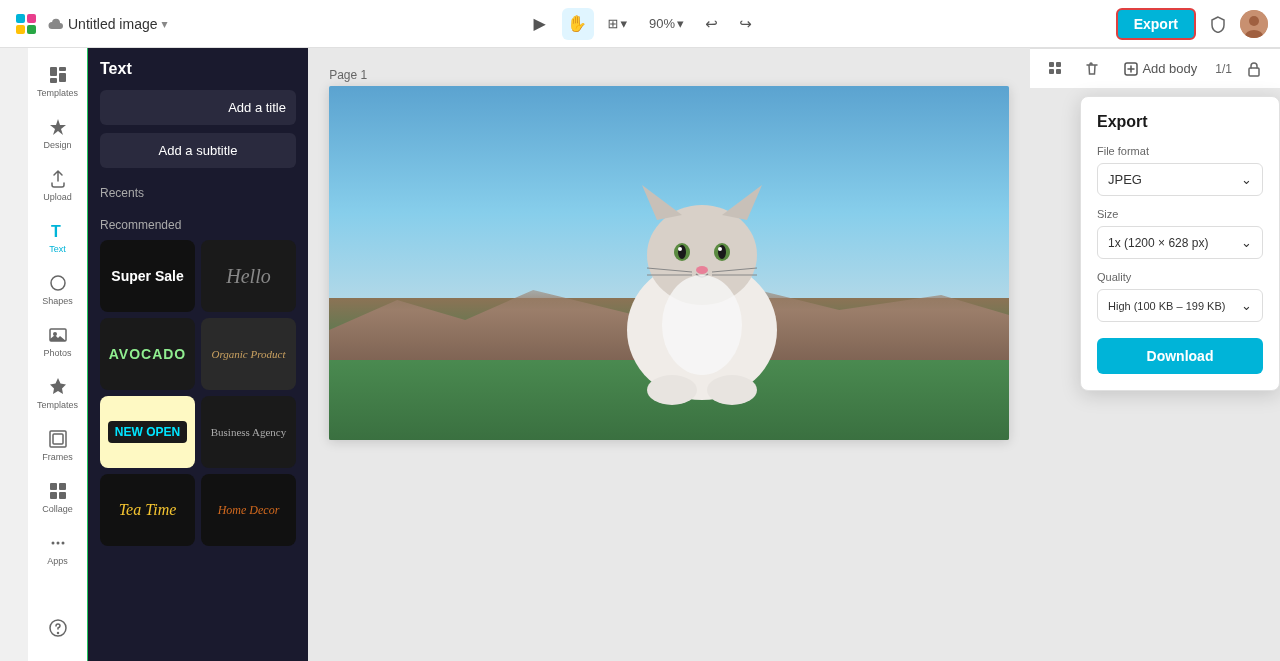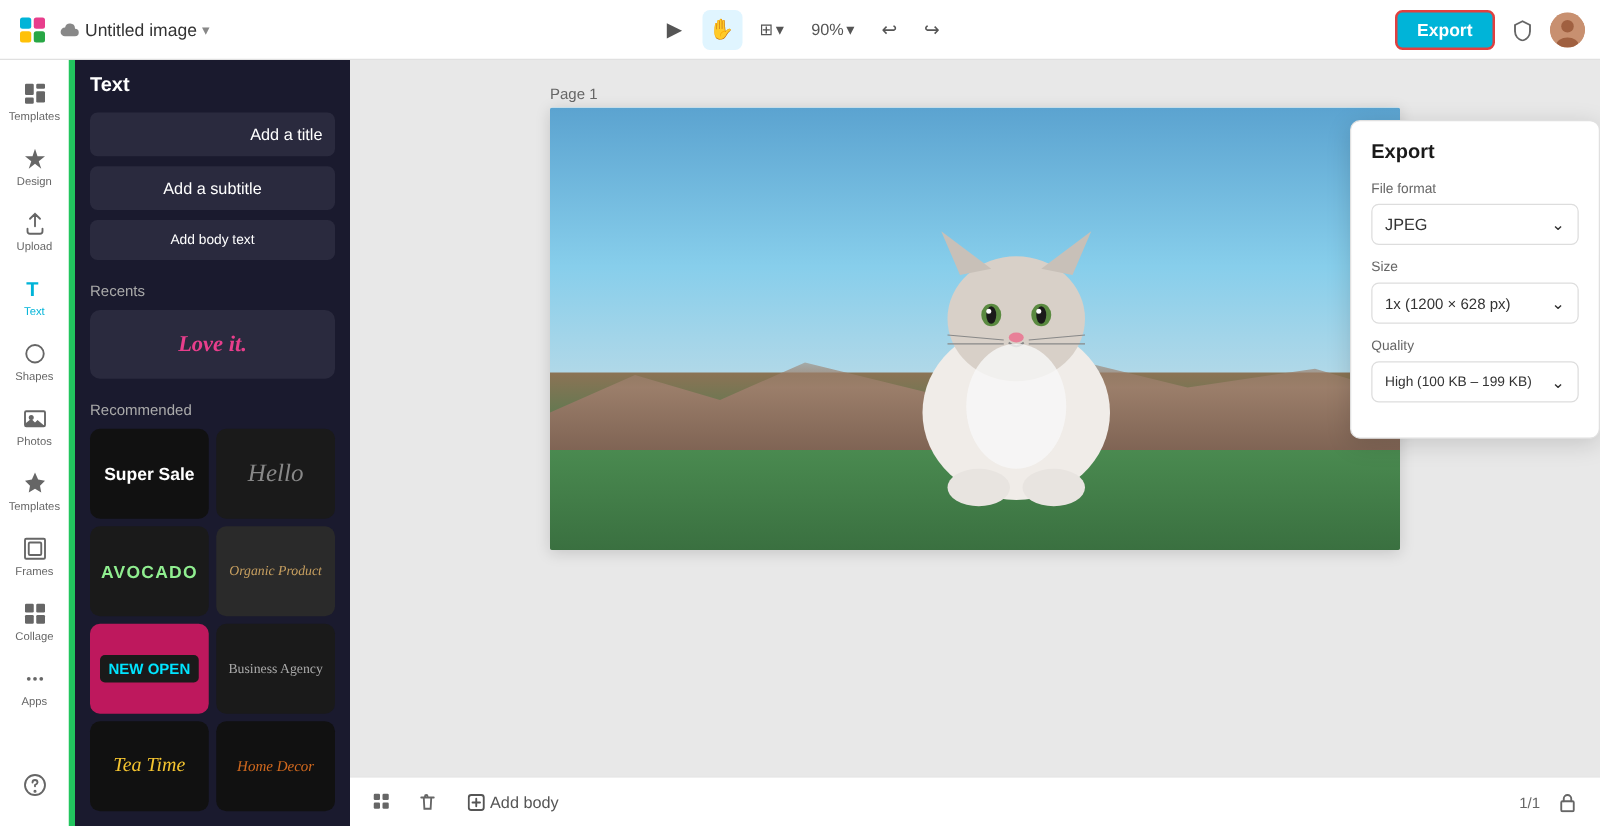--- a/index.html
+++ b/index.html
@@ -45,22 +45,22 @@
       padding: 6px 16px; font-size: 14px; font-weight: 600; cursor: pointer;
     }
     .topbar-shield { width: 28px; height: 28px; display: flex; align-items: center; justify-content: center; color: #555; cursor: pointer; }
     .avatar { width: 28px; height: 28px; border-radius: 50%; background: #c89070; cursor: pointer; overflow: hidden; display: flex; align-items: center; justify-content: center; font-size: 12px; color: #fff; }
 
     
     .main-layout { display: flex; flex: 1; overflow: hidden; }
 
     
     .icon-sidebar {
-      width: 60px; background: #fff; border-right: 5px solid #22c55e;
-      display: flex; flex-direction: column; align-items: center; padding: 8px 0; gap: 2px; flex-shrink: 0;
+      width: 60px; background: #fff; border-right: 1px solid #22c55e;
+      display: flex; flex-direction: column; align-items: center; padding: 8px 0; gap: 2px; flex-shrink: 0; margin-left: 28px;
     }
     .icon-item {
       width: 50px; height: 50px; display: flex; flex-direction: column; align-items: center; justify-content: center;
       gap: 3px; cursor: pointer; border-radius: 8px; color: #666; font-size: 10px;
     }
     .icon-item.active { color: #00b4d8; }
     .icon-item svg { width: 20px; height: 20px; }
     .icon-item .icon-label { font-size: 9px; }
 
     
@@ -88,21 +88,21 @@
     .rec-hello { font-family: 'Brush Script MT', cursive; font-size: 20px; color: #888; font-style: italic; }
     .rec-avocado { font-family: Impact, sans-serif; font-size: 14px; font-weight: 900; color: #90ee90; text-align: center; letter-spacing: 1px; }
     .rec-organic { font-family: Georgia, serif; font-size: 11px; color: #c8a060; font-style: italic; }
     .rec-new-open { font-family: Impact, sans-serif; font-size: 12px; font-weight: 900; color: #00e5ff; text-align: center; background: #1a1a1a; width: 100%; padding: 4px; border-radius: 4px; }
     .rec-business { font-family: serif; font-size: 11px; color: #aaa; text-align: center; }
     .rec-tea-time { font-family: 'Brush Script MT', cursive; font-size: 16px; color: #f4c430; font-style: italic; }
     .rec-home-decor { font-family: serif; font-size: 12px; color: #d2691e; font-style: italic; }
 
     
     .canvas-area {
-      flex: 1; background: #e8e8e8; display: flex; flex-direction: column; position: relative; overflow: hidden;
+      flex: 1; background: #e8e8e8; display: flex; flex-direction: row; position: relative; overflow: hidden;
     }
     .canvas-inner {
       flex: 1; display: flex; align-items: flex-start; justify-content: center;
       padding: 20px; overflow: auto; position: relative;
     }
     .canvas-page {
       background: #fff; position: relative; width: 680px; height: 354px; flex-shrink: 0;
       box-shadow: 0 2px 12px rgba(0,0,0,0.15); border-radius: 2px; overflow: hidden;
     }
     .canvas-img-placeholder {
@@ -305,43 +305,39 @@
             <circle cx="10" cy="15" r="0.5" fill="currentColor"></circle>
           </svg>
       </div>
     </div>
   </div>
 
   <div class="panel-sidebar">
     <div class="panel-title">Text</div>
     <button class="add-btn" style="font-size:13px; font-weight:400; text-align:right;">Add a title</button>
     <button class="add-btn" style="font-size:13px; text-align:center;">Add a subtitle</button>
-    <button class="add-btn" style="font-size:11px; text-align:center;">Add body text</button>
 
     <div class="section-title">Recents</div>
-    <div class="recent-item">
-      <span class="recent-love">Love it.</span>
-    </div>
 
     <div class="section-title">Recommended</div>
     <div class="recommended-grid">
 
       <div class="rec-item" style="background:#111;">
         <span class="rec-super-sale">Super Sale</span>
       </div>
       <div class="rec-item" style="background:#1a1a1a;">
         <span class="rec-hello">Hello</span>
       </div>
       <div class="rec-item" style="background:#1a1a1a;">
         <span class="rec-avocado">AVOCADO</span>
       </div>
       <div class="rec-item" style="background:#2a2a2a;">
         <span class="rec-organic">Organic Product</span>
       </div>
-      <div class="rec-item" style="background:#be185d;">
+      <div class="rec-item" style="background:#fef9c3;">
         <span class="rec-new-open">NEW OPEN</span>
       </div>
       <div class="rec-item" style="background:#1a1a1a;">
         <span class="rec-business">Business Agency</span>
       </div>
       <div class="rec-item" style="background:#111;">
         <span class="rec-tea-time">Tea Time</span>
       </div>
       <div class="rec-item" style="background:#111;">
         <span class="rec-home-decor">Home Decor</span>
@@ -421,20 +417,21 @@
       </div>
 
       <div class="export-field-label">Quality</div>
       <div class="export-select">
         <div class="export-select-inner" style="width:100%;">
           <span style="font-size:11px;">High (100 KB – 199 KB)</span>
           <span>⌄</span>
         </div>
       </div>
 
+      <button class="download-btn">Download</button>
     </div>
 
     <div class="bottom-bar">
       <button class="bottom-btn">
         <svg width="16" height="16" viewBox="0 0 16 16" fill="currentColor">
             <rect x="1" y="1" width="5" height="5" rx="1"></rect>
             <rect x="8" y="1" width="5" height="5" rx="1"></rect>
             <rect x="1" y="8" width="5" height="5" rx="1"></rect>
             <rect x="8" y="8" width="5" height="5" rx="1"></rect>
           </svg>

